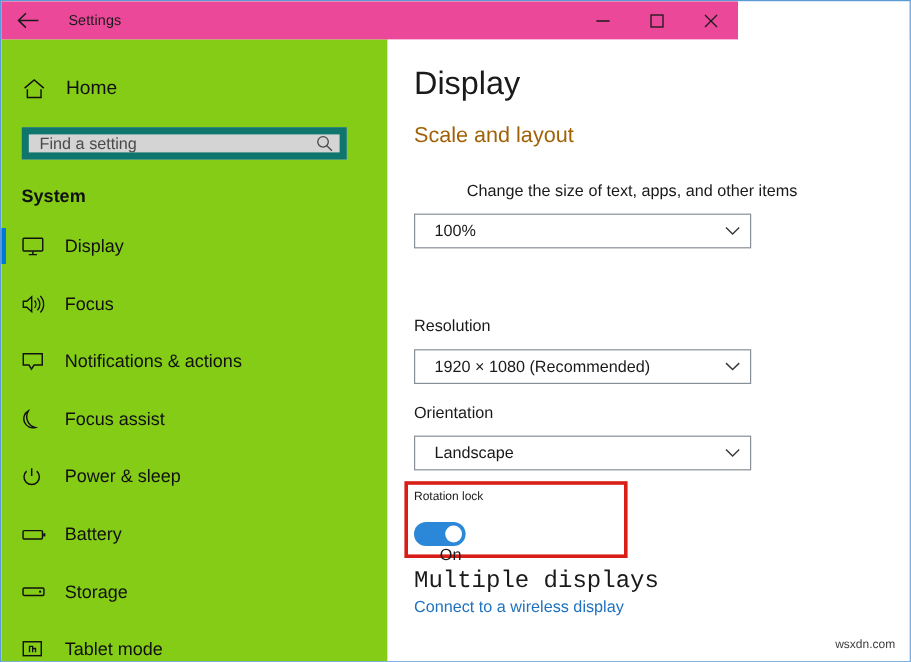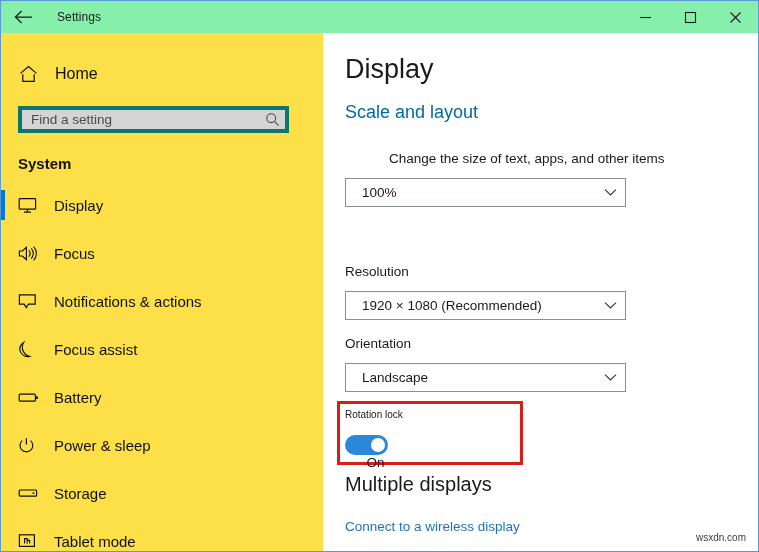--- a/index.html
+++ b/index.html
@@ -24,23 +24,23 @@
     border: 1px solid #5b9bd5;
     background: #ffffff;
     overflow: hidden;
   }
 
   
   #titlebar {
     position: absolute;
     left: 0;
     top: 0;
-    width: 757px;
+    width: 614px;
     height: 32px;
-    background: #86efac;
+    background: #ec4899;
     display: flex;
     align-items: center;
   }
   #titlebar-left {
     display: flex;
     align-items: center;
     height: 32px;
   }
   .back-btn {
     width: 44px;
@@ -72,21 +72,21 @@
   }
   .winbtn svg { display: block; }
 
   
   #sidebar {
     position: absolute;
     left: 0;
     top: 32px;
     width: 322px;
     height: 518px;
-    background: #fde047;
+    background: #84cc16;
     overflow: hidden;
   }
   .home-row {
     display: flex;
     align-items: center;
     height: 30px;
     margin-top: 26px;
     padding-left: 18px;
   }
   .home-icon {
@@ -102,21 +102,21 @@
   }
 
   #searchbox {
     position: absolute;
     left: 17px;
     top: 73px;
     width: 271px;
     height: 27px;
     box-sizing: border-box;
     background: #d4d4d4;
-    border: 4px solid #0f766e;
+    border: 6px solid #0f766e;
     display: flex;
     align-items: center;
   }
   #search-text {
     font-size: 13.5px;
     color: #4a4a4a;
     margin-left: 9px;
     flex: 1;
   }
   #search-icon-wrap {
@@ -191,21 +191,21 @@
     top: 21px;
     font-size: 27px;
     color: #1a1a1a;
     font-weight: normal;
   }
   #group-scale {
     position: absolute;
     left: 22px;
     top: 69px;
     font-size: 18px;
-    color: #0369a1;
+    color: #a16207;
   }
   .field-label {
     position: absolute;
     left: 22px;
     font-size: 13.5px;
     color: #1a1a1a;
   }
   #label-scale { top: 118px; margin-left: 44px; }
   #label-resolution { top: 231px; }
   #label-orientation { top: 303px; }
@@ -238,21 +238,21 @@
     justify-content: center;
   }
 
   .link {
     position: absolute;
     left: 22px;
     font-size: 13.5px;
     color: #1f72bf;
   }
   #link-advanced { top: 190px; }
-  #link-wireless { top: 486px; text-align: right; }
+  #link-wireless { top: 465px; text-align: right; }
 
   #redbox {
     position: absolute;
     left: 14px;
     top: 368px;
     width: 186px;
     height: 64px;
     box-sizing: border-box;
     border: 3px solid #d91e18;
     background: transparent;
@@ -294,20 +294,21 @@
     color: #1a1a1a;
     margin-left: 18px;
   }
 
   #group-multiple {
     position: absolute;
     left: 22px;
     top: 440px;
     font-size: 20px;
     color: #1a1a1a;
+    font-family: Liberation Mono, monospace;
   }
 
   #watermark {
     position: absolute;
     right: 12px;
     bottom: 8px;
     font-size: 10px;
     color: #3d3d3d;
     font-family: "Liberation Sans", sans-serif;
     text-align: right;
@@ -421,37 +422,37 @@
           <svg width="17" height="17" viewBox="0 0 17 17">
             <path d="M5.6 1.4 A7.6 7.6 0 0 0 11.4 15.3 A9.4 9.4 0 0 1 5.6 1.4 Z" fill="none" stroke="#101010" stroke-width="1.2"></path>
           </svg>
         </span>
         <span class="nav-label">Focus assist</span>
       </div>
 
       <div class="nav-item">
         <span class="accent"></span>
         <span class="nav-icon">
+          <svg width="17" height="17" viewBox="0 0 17 17">
+            <path d="M4.2 3.6 A6.4 6.4 0 1 0 12.6 3.6" fill="none" stroke="#101010" stroke-width="1.2"></path>
+            <path d="M8.4 1.2 V7.6" stroke="#101010" stroke-width="1.2" fill="none"></path>
+          </svg>
+        </span>
+        <span class="nav-label">Power &amp; sleep</span>
+      </div>
+
+      <div class="nav-item">
+        <span class="accent"></span>
+        <span class="nav-icon">
           <svg width="21" height="13" viewBox="0 0 21 13">
             <rect x="1.2" y="3.2" width="16.2" height="7" rx="1" fill="none" stroke="#101010" stroke-width="1.2"></rect>
             <rect x="18" y="5.4" width="1.8" height="2.6" fill="#101010"></rect>
           </svg>
         </span>
         <span class="nav-label">Battery</span>
-      </div>
-
-      <div class="nav-item">
-        <span class="accent"></span>
-        <span class="nav-icon">
-          <svg width="17" height="17" viewBox="0 0 17 17">
-            <path d="M4.2 3.6 A6.4 6.4 0 1 0 12.6 3.6" fill="none" stroke="#101010" stroke-width="1.2"></path>
-            <path d="M8.4 1.2 V7.6" stroke="#101010" stroke-width="1.2" fill="none"></path>
-          </svg>
-        </span>
-        <span class="nav-label">Power &amp; sleep</span>
       </div>
 
       <div class="nav-item">
         <span class="accent"></span>
         <span class="nav-icon">
           <svg width="21" height="12" viewBox="0 0 21 12">
             <rect x="1.2" y="3" width="17.4" height="6.2" rx="1" fill="none" stroke="#101010" stroke-width="1.2"></rect>
             <circle cx="15.4" cy="6.1" r="0.95" fill="#101010"></circle>
           </svg>
         </span>

